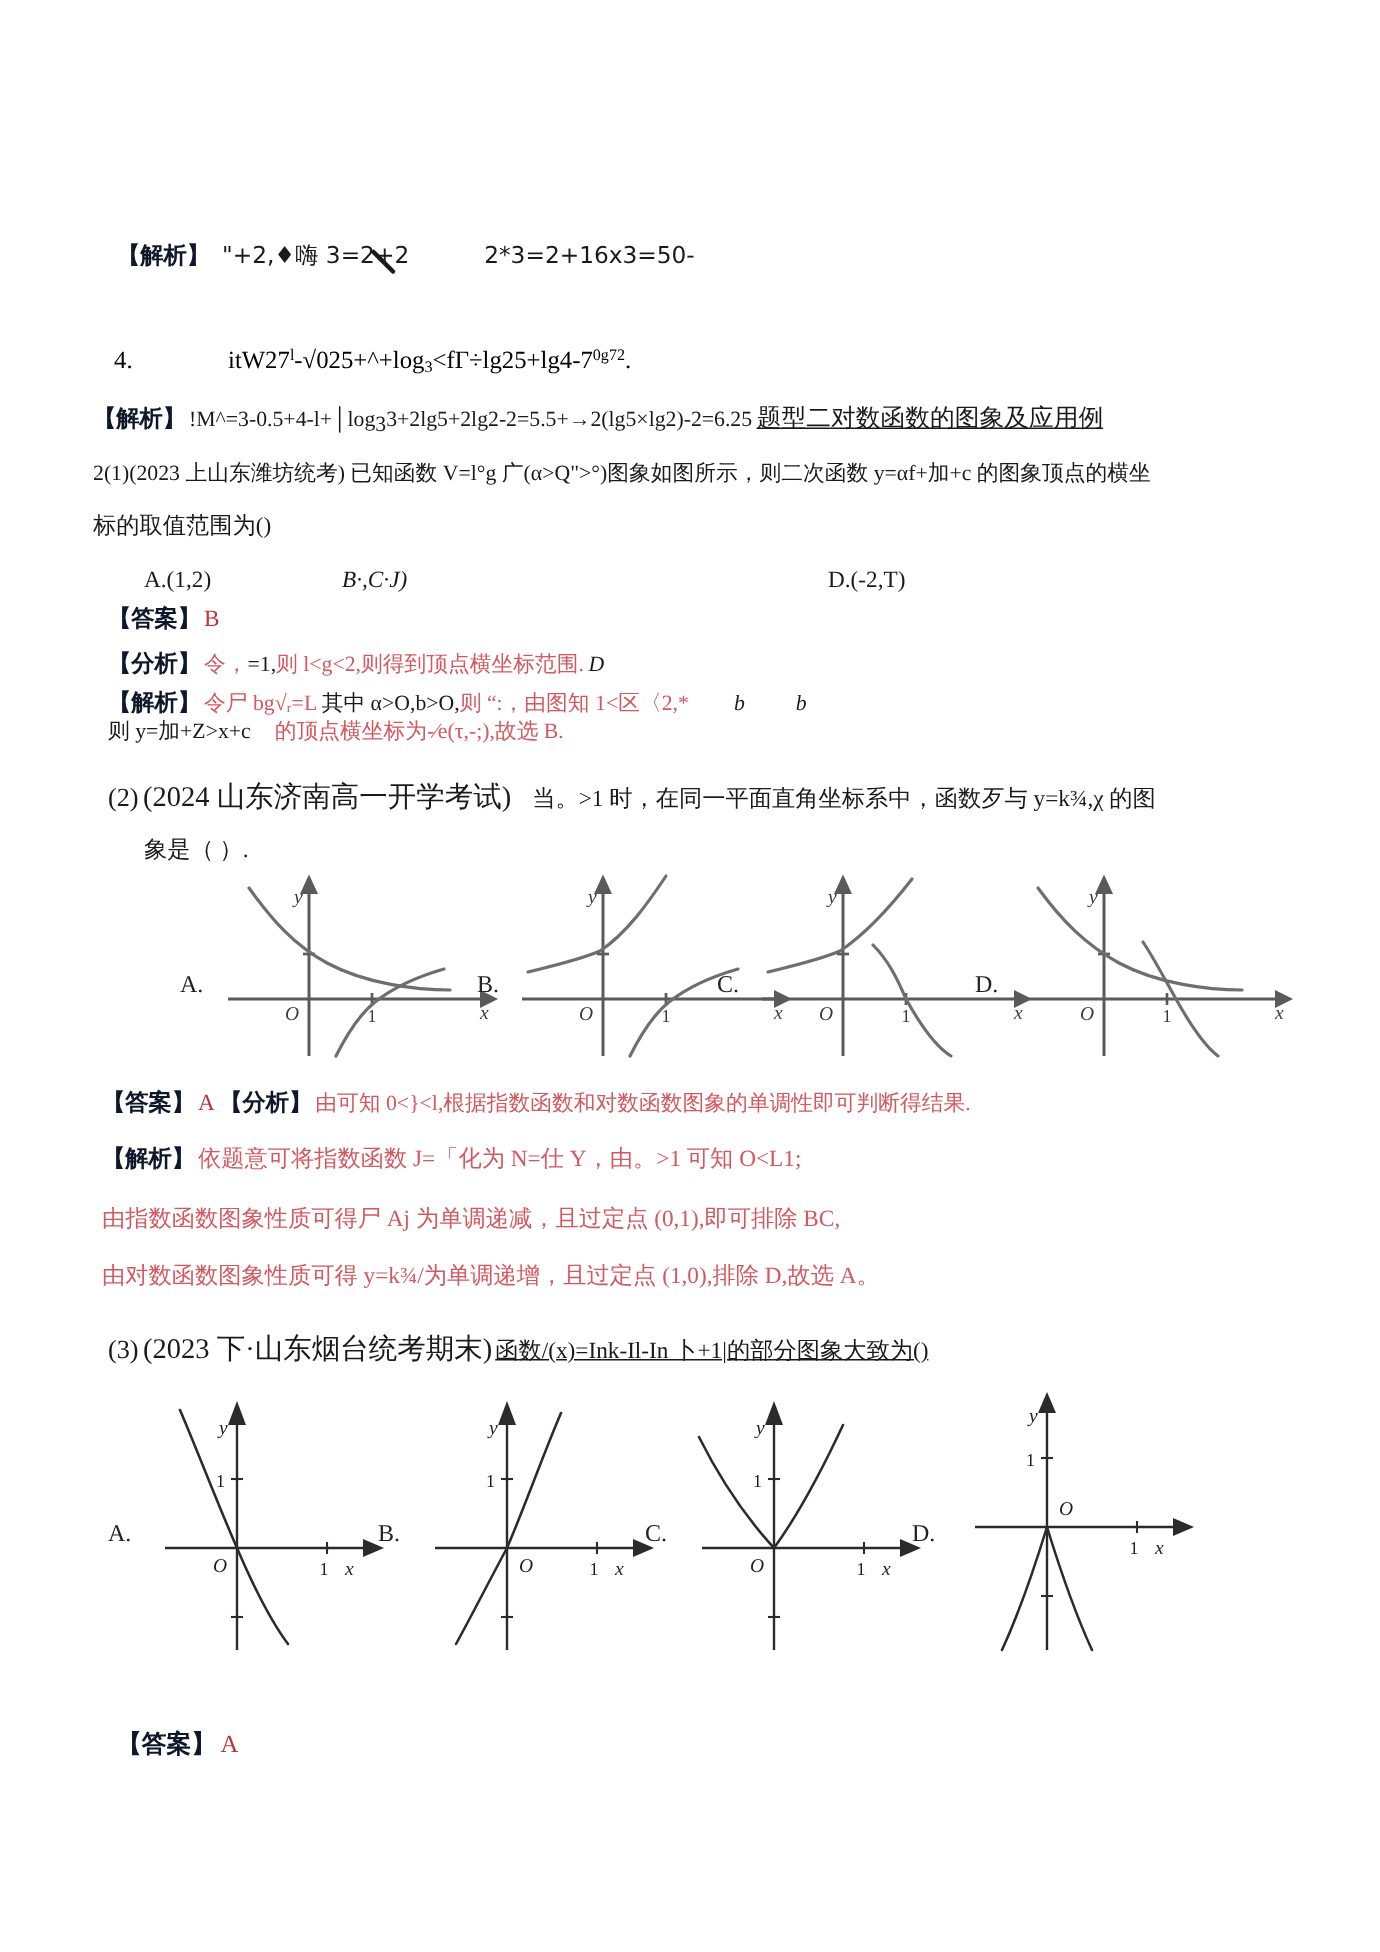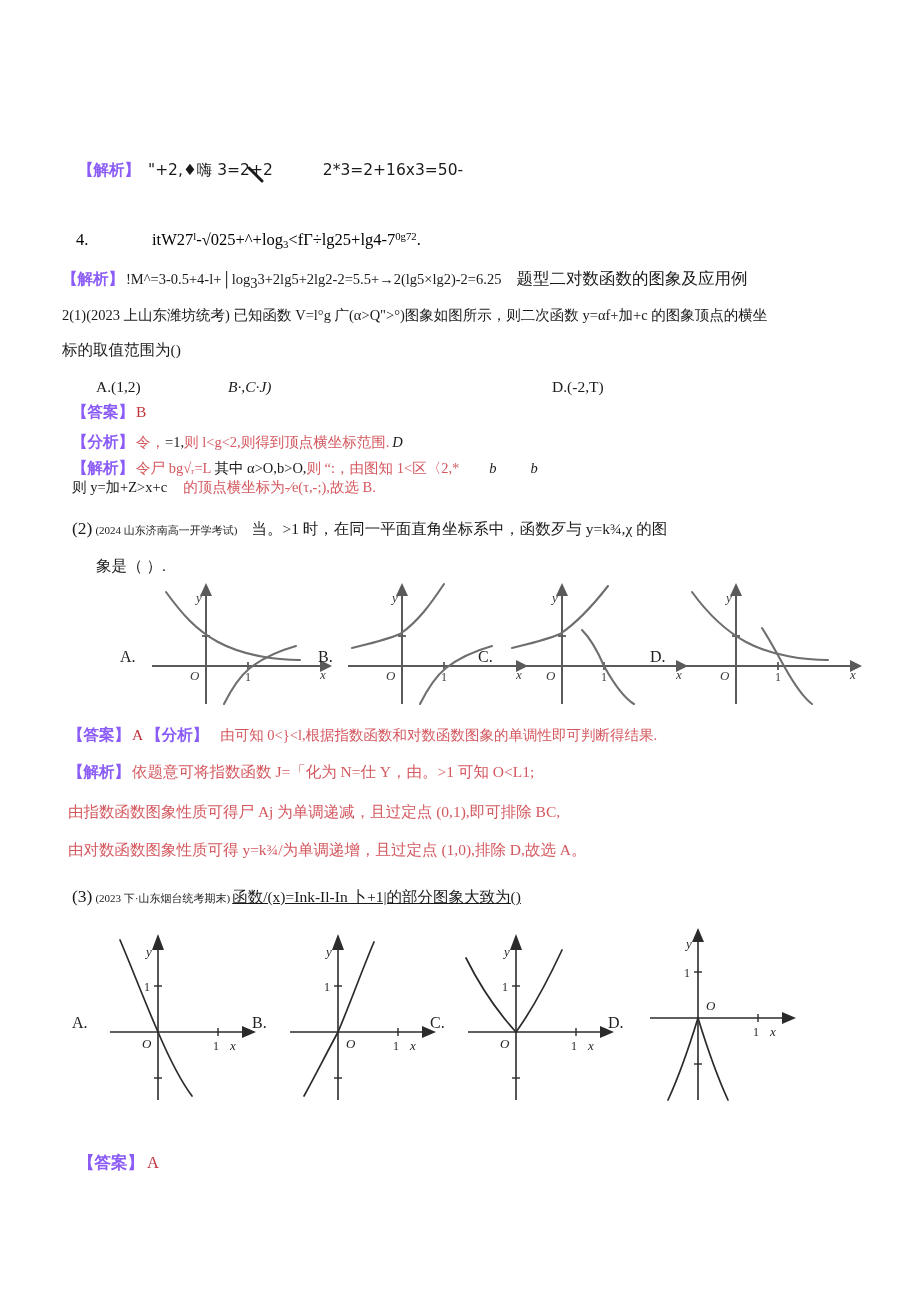--- a/index.html
+++ b/index.html
@@ -9,26 +9,26 @@
     font-family:"Liberation Serif", serif;
     color:#000000;
     position:relative;
     overflow:hidden;
   }
   .page{position:absolute;inset:0;}
 
   
   .line{position:absolute;white-space:nowrap;}
 
-  .tag-red{color:#8b5cf6;font-weight:bold;font-family:"DejaVu Sans",sans-serif;}
+  .tag-red{color:#0f172a;font-weight:bold;font-family:"DejaVu Sans",sans-serif;}
   .red{color:#d4585f;}
   .red-dark{color:#c0333b;}
   .blk-txt{color:#1a1a1a;}
 
-  .s13{font-size:11px;}
+  .s13{font-size:19px;}
   .s14{font-size:14.5px;}
   .s15{font-size:15.5px;}
   .s16{font-size:16.5px;}
   .s17{font-size:17.5px;}
   .sans{font-family:"DejaVu Sans",sans-serif;}
   .ital{font-style:italic;}
 
   sub{font-size:.65em;vertical-align:-0.25em;}
   sup{font-size:.65em;vertical-align:0.45em;}
 
@@ -66,21 +66,21 @@
   <svg style="position:absolute;left:247px;top:165px;" width="22" height="20">
     <path d="M2,3 L15,16" stroke="#1a1a1a" stroke-width="3" fill="none" stroke-linecap="round"></path>
   </svg>
 
   <div class="line s16" style="left:76px;top:230px;">4.</div>
   <div class="line s16" style="left:152px;top:230px;">
     <span>itW27</span><sup>l</sup><span>-√025+^+log</span><sub>3</sub><span>&lt;fΓ÷lg25+lg4-7</span><sup>0g72</sup><span>.</span>
   </div>
 
   <div class="line" style="left:62px;top:268px;">
-    <span class="tag-red s15">【解析】</span><span class="blk-txt s14" style="margin-left:2px;">!M^=3-0.5+4-l+│log</span><sub class="blk-txt s14">3</sub><span class="blk-txt s14">3+2lg5+2lg2-2=5.5+→2(lg5×lg2)-2=6.25</span><span class="blk-txt s16" style="margin-left:15px;">题型二对数函数的图象及应用例</span>
+    <span class="tag-red s15">【解析】</span><span class="blk-txt s14" style="margin-left:2px;">!M^=3-0.5+4-l+│log</span><sub class="blk-txt s14">3</sub><span class="blk-txt s14">3+2lg5+2lg2-2=5.5+→2(lg5×lg2)-2=6.25</span><span class="blk-txt s16" style="margin-left:3px;text-decoration:underline;">题型二对数函数的图象及应用例</span>
   </div>
   <div class="line s14 blk-txt" style="left:62px;top:306px;">2(1)(2023 上山东潍坊统考) 已知函数 V=l°g 广(α&gt;Q"&gt;°)图象如图所示，则二次函数 y=αf+加+c 的图象顶点的横坐</div>
   <div class="line s15 blk-txt" style="left:62px;top:340px;">标的取值范围为()</div>
 
   <div class="line s15 blk-txt" style="left:96px;top:378px;">A.(1,2)</div>
   <div class="line s15 blk-txt" style="left:228px;top:378px;font-style:italic;">B·,C·J)</div>
   <div class="line s15 blk-txt" style="left:552px;top:378px;">D.(-2,T)</div>
 
   <div class="line" style="left:72px;top:402px;">
     <span class="tag-red s15">【答案】</span><span class="red-dark s15" style="margin-left:2px;">B</span>
@@ -171,21 +171,21 @@
         <path class="curve" d="M84,50 C92,62 98,74 106,88 C116,106 126,120 134,126"></path>
         <text class="lbl" x="42" y="102">O</text>
         <text class="lblnum" x="97" y="103">1</text>
         <text class="lbl" x="48" y="24">y</text>
         <text class="lbl" x="172" y="101">x</text>
       </svg>
     </div>
   </div>
 
   <div class="line" style="left:68px;top:725px;">
-    <span class="tag-red s15">【答案】</span><span class="red-dark s15" style="margin-left:2px;">A</span><span class="tag-red s15" style="margin-left:3px;">【分析】</span><span class="red s14" style="margin-left:12px;">由可知 0&lt;}&lt;l,根据指数函数和对数函数图象的单调性即可判断得结果.</span>
+    <span class="tag-red s15">【答案】</span><span class="red-dark s15" style="margin-left:2px;">A</span><span class="tag-red s15" style="margin-left:3px;">【分析】</span><span class="red s14" style="margin-left:2px;">由可知 0&lt;}&lt;l,根据指数函数和对数函数图象的单调性即可判断得结果.</span>
   </div>
 
   <div class="line" style="left:68px;top:762px;">
     <span class="tag-red s15">【解析】</span><span class="red s15" style="margin-left:2px;">依题意可将指数函数 J=「化为 N=仕 Y，由。&gt;1 可知 O&lt;L1;</span>
   </div>
 
   <div class="line red s15" style="left:68px;top:802px;">由指数函数图象性质可得尸 Aj 为单调递减，且过定点 (0,1),即可排除 BC,</div>
   <div class="line red s15" style="left:68px;top:840px;">由对数函数图象性质可得 y=k¾/为单调递增，且过定点 (1,0),排除 D,故选 A。</div>
 
   <div class="line" style="left:72px;top:886px;">

